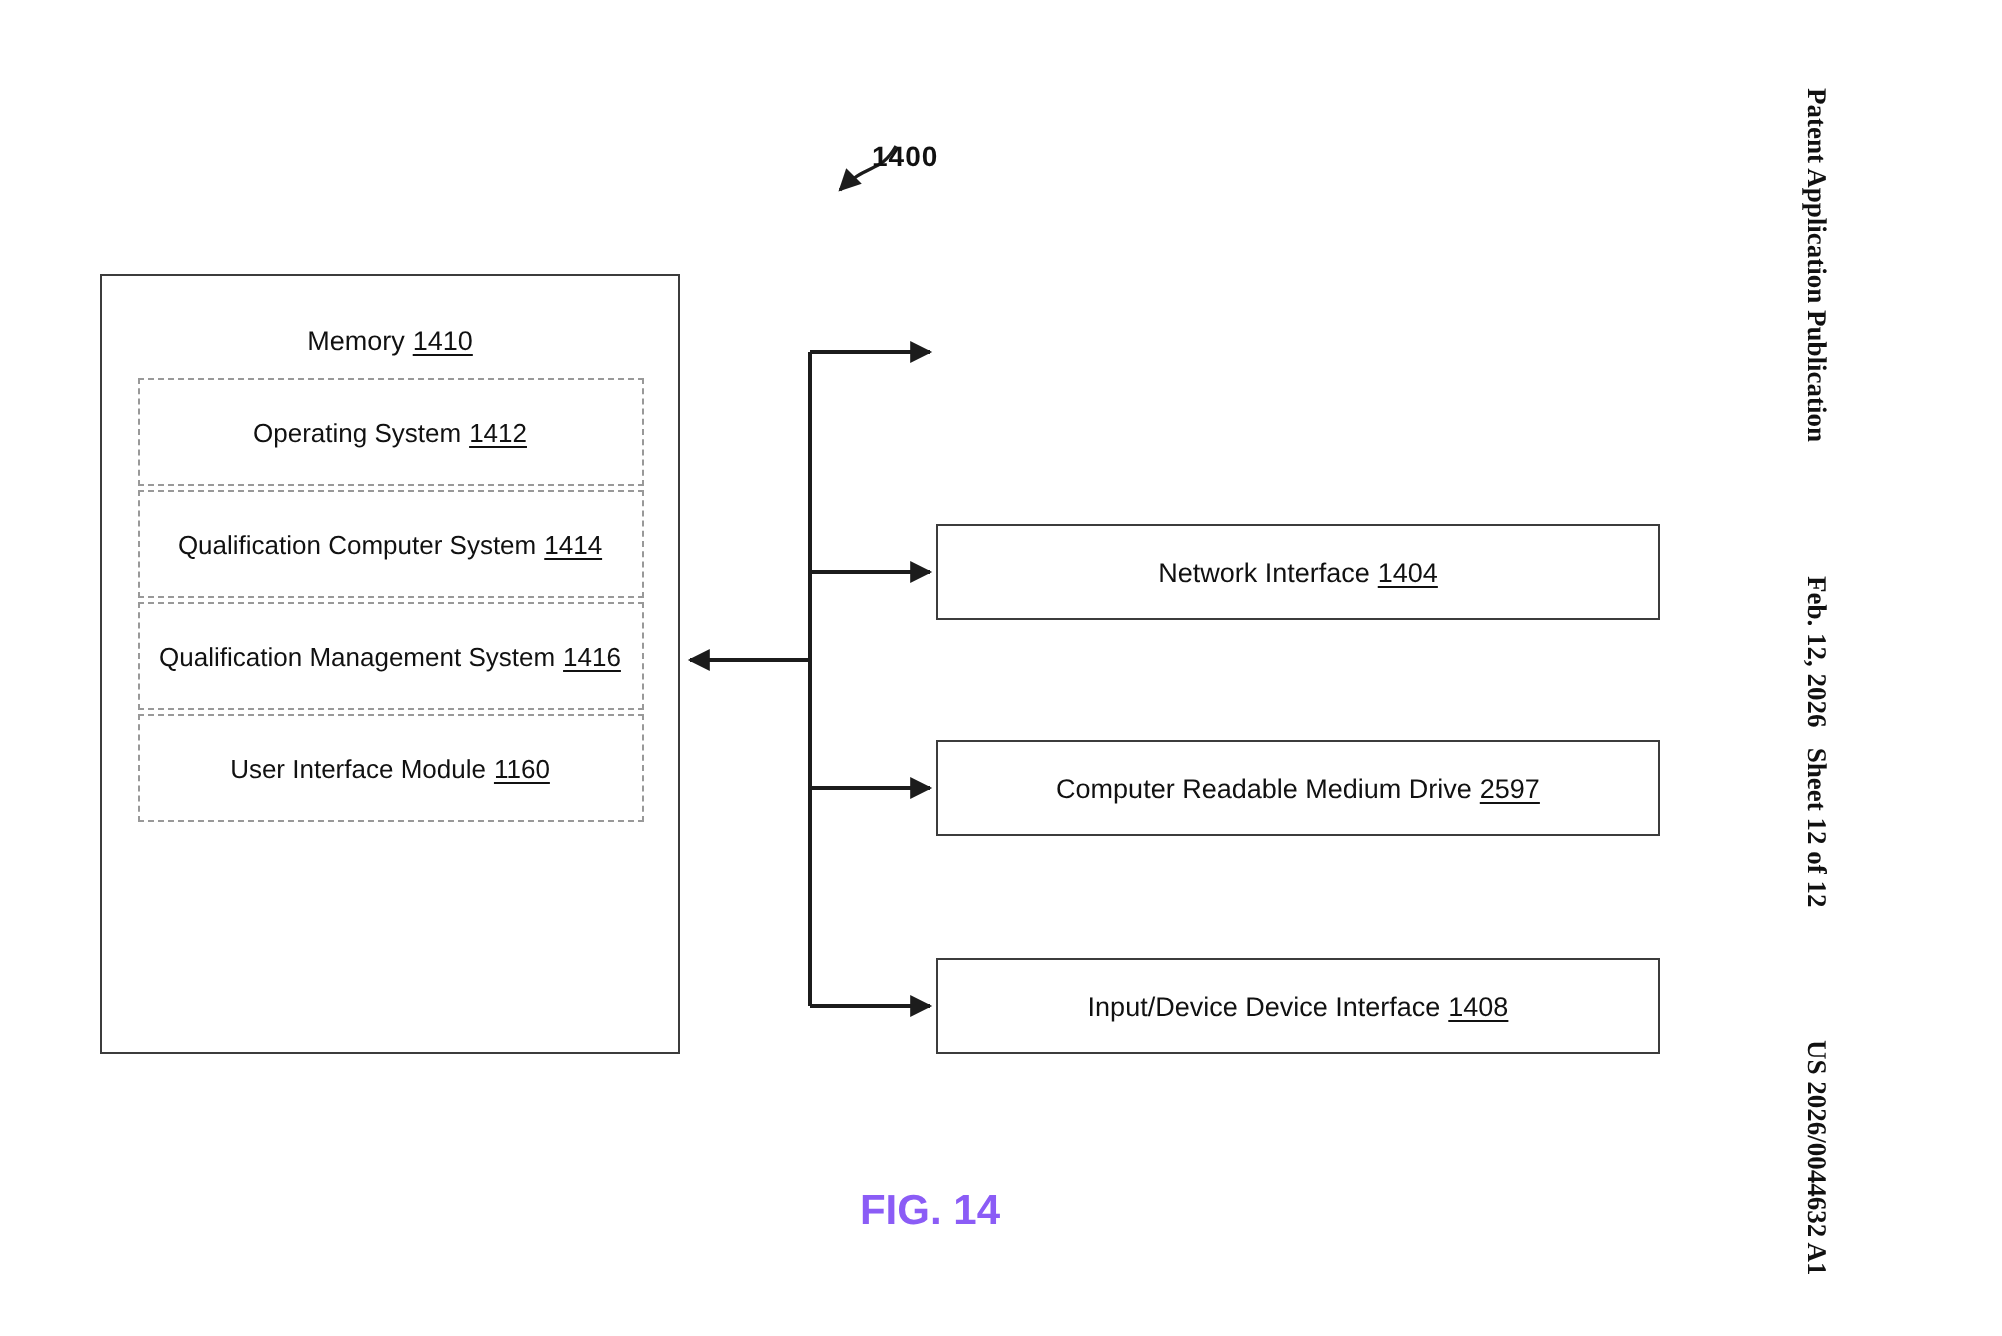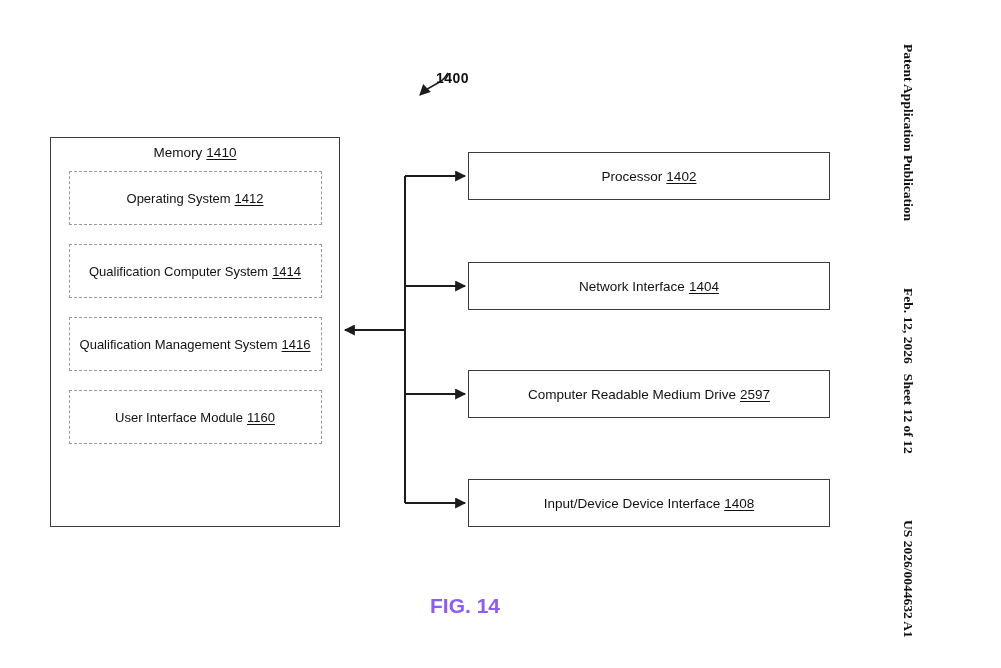--- a/index.html
+++ b/index.html
@@ -36,33 +36,33 @@
   .connectors { position: absolute; left: 0; top: 0; }
 
   .memory-box {
     position: absolute;
     left: 50px;
     top: 137px;
     width: 290px;
     height: 390px;
     border: 1.5px solid #3c3c3c;
     background: #fff;
-    padding-top: 7px;
+    padding-top: 25px;
   }
   .box-title {
     text-align: center;
     font-size: 13.5px;
     color: #111;
   }
   .modules {
     margin-top: 11px;
     display: flex;
     flex-direction: column;
     align-items: center;
-    gap: 19px;
+    gap: 2px;
   }
   .module {
     width: 253px;
     height: 54px;
     border: 1px dashed #999;
     display: flex;
     align-items: center;
     justify-content: center;
     font-size: 13px;
     text-align: center;
@@ -151,24 +151,20 @@
         <span class="lbl">Qualification Management System</span>
           <span class="num">1416</span>
       </div>
       <div class="module">
         <span class="lbl">User Interface Module</span>
           <span class="num">1160</span>
       </div>
     </div>
   </div>
 
-  <div class="component-box" style="top:152px">
-    <span class="lbl">Processor</span>
-      <span class="num">1402</span>
-  </div>
   <div class="component-box" style="top:262px">
     <span class="lbl">Network Interface</span>
       <span class="num">1404</span>
   </div>
   <div class="component-box" style="top:370px">
     <span class="lbl">Computer Readable Medium Drive</span>
       <span class="num">2597</span>
   </div>
   <div class="component-box" style="top:479px">
     <span class="lbl">Input/Device Device Interface</span>

